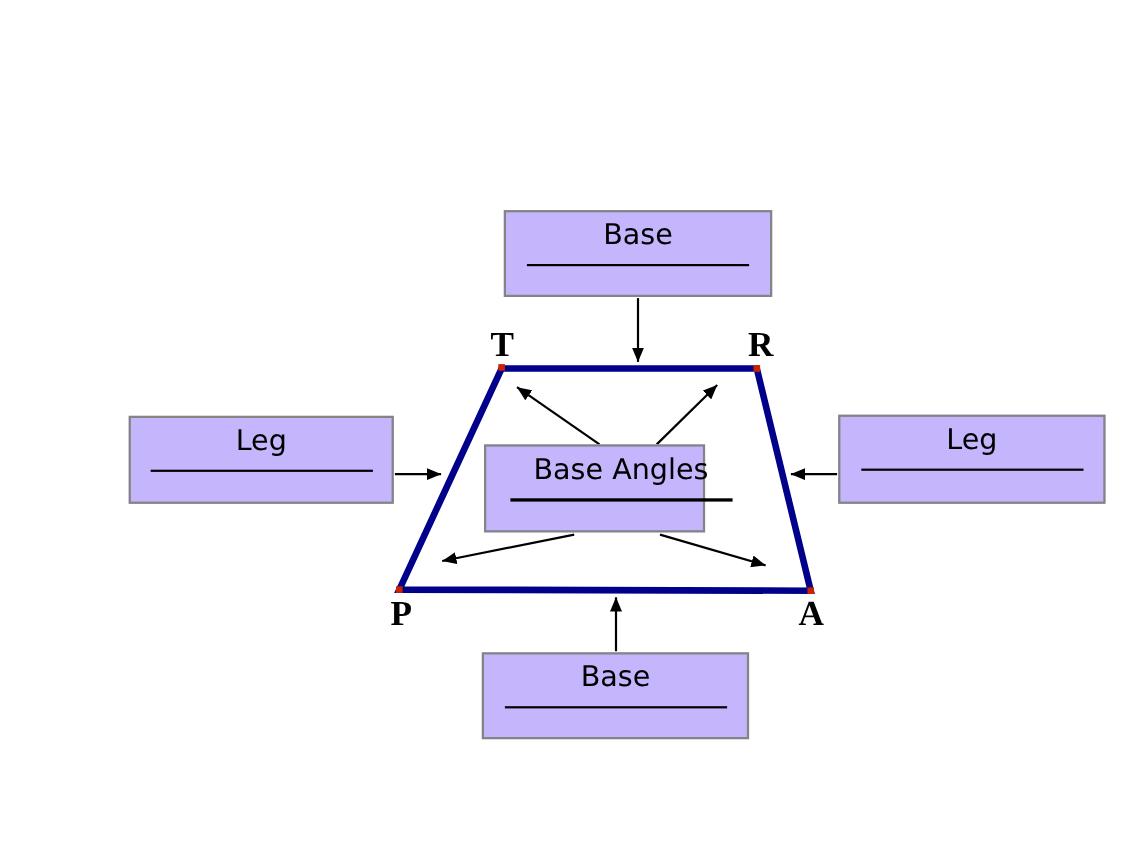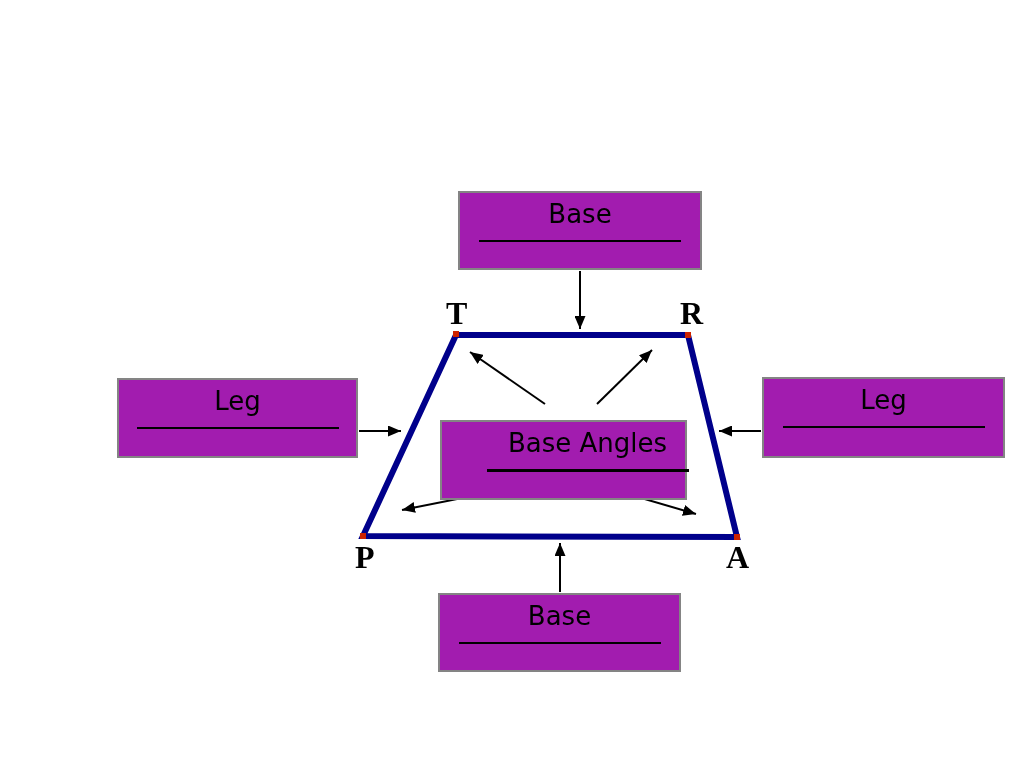--- a/index.html
+++ b/index.html
@@ -46,21 +46,21 @@
   .arrow-head {
     fill: var(--color-arrow, #000000);
   }
   .dot {
     fill: var(--color-vertex-dot, #CC2200);
   }
   .labelbox {
     position: absolute;
     box-sizing: border-box;
     border: 2px solid var(--color-box-border, #848484);
-    background: #a21caf;
+    background: #c4b5fd;
     z-index: 2;
     display: flex;
     flex-direction: column;
     align-items: center;
   }
   .labelbox .lbl {
     font-family: "DejaVu Sans", "Liberation Sans", sans-serif;
     font-size: 26px;
     line-height: 31px;
     margin-top: 6px;
@@ -72,21 +72,21 @@
     height: 0;
     border-bottom: 2px solid var(--color-underline, #000);
     margin-top: 10px;
   }
   .labelbox.thick-blank .blank {
     border-bottom-width: 3px;
   }
   .box-base-top    { left: 458px; top: 191px; width: 244px; height: 79px; }
   .box-leg-left    { left: 117px; top: 378px; width: 241px; height: 80px; }
   .box-leg-right   { left: 762px; top: 377px; width: 243px; height: 81px; }
-  .box-base-angles { left: 440px; top: 420px; width: 247px; height: 80px; padding-left: 48px; }
+  .box-base-angles { left: 440px; top: 404px; width: 201px; height: 80px; padding-left: 48px; }
   .box-base-bottom { left: 438px; top: 593px; width: 243px; height: 79px; }
   .vlabel {
     position: absolute;
     z-index: 2;
     font-family: "Liberation Serif", serif;
     font-weight: bold;
     font-size: 32px;
     line-height: 1;
     color: var(--color-text, #000);
   }

